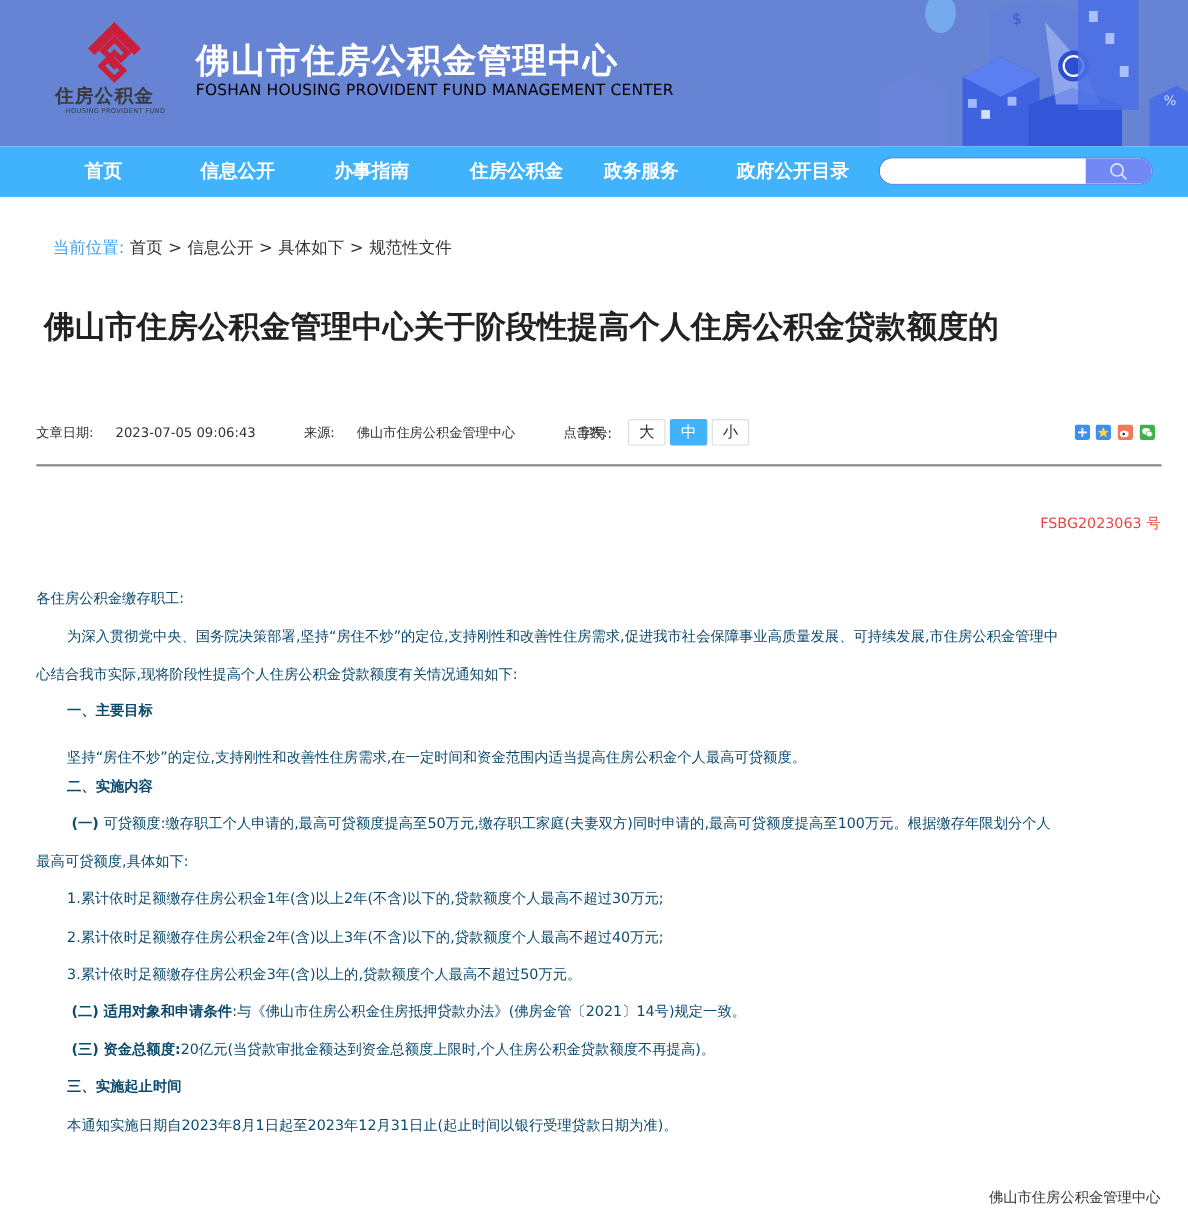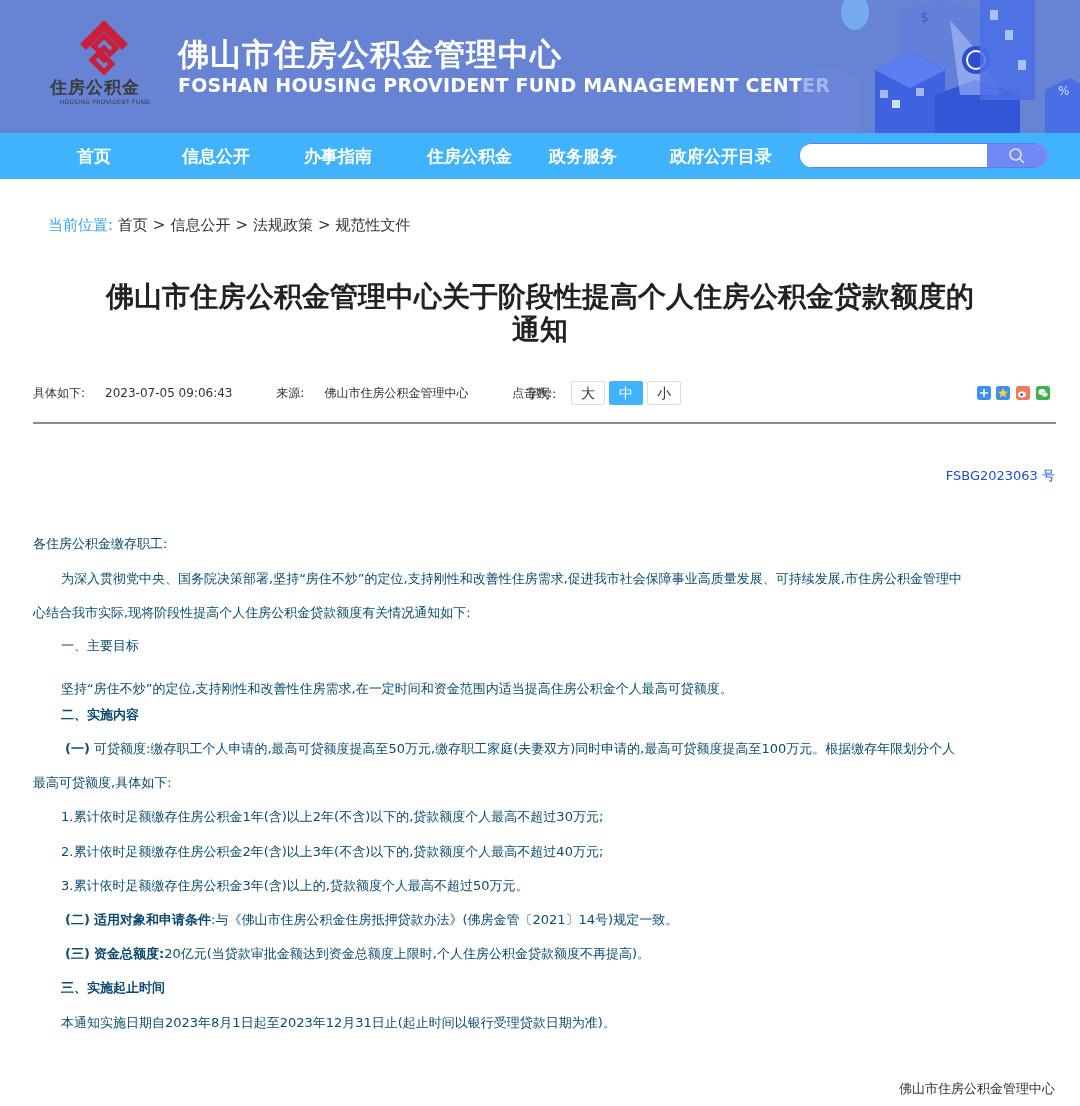--- a/index.html
+++ b/index.html
@@ -6,49 +6,49 @@
   html, body { width: 1080px; height: 1106px; overflow: hidden; background: #fff; }
   body { font-family: "DejaVu Sans", "Liberation Sans", sans-serif; color: #333; position: relative; }
 
   
   .banner { position: absolute; left: 0; top: 0; width: 1080px; height: 133px; background: #6783d3; overflow: hidden; }
   .logo { position: absolute; left: 50px; top: 18px; width: 110px; height: 92px; }
   .logo .mark { position: absolute; left: 28px; top: 0; width: 52px; height: 58px; }
   .logo .cn { position: absolute; left: 0; top: 58px; width: 110px; text-align: left; font-size: 17px; font-weight: bold; color: #3a3a3a; letter-spacing: 1px; }
   .logo .en { position: absolute; left: 0; top: 80px; width: 110px; text-align: center; font-size: 6px; color: #3a3a3a; letter-spacing: 0.3px; }
   .site-title { position: absolute; left: 178px; top: 34px; font-size: 31px; font-weight: bold; color: #fff; letter-spacing: 1px; white-space: nowrap; }
-  .site-subtitle { position: absolute; left: 178px; top: 74px; font-size: 19px; font-weight: bold; color: #ffffff; white-space: nowrap; letter-spacing: 0.2px; }
+  .site-subtitle { position: absolute; left: 178px; top: 74px; font-size: 14px; font-weight: normal; color: #000000; white-space: nowrap; letter-spacing: 0.2px; }
   .city-art { position: absolute; left: 780px; top: 0; width: 300px; height: 133px; }
 
   
   .nav { position: absolute; left: 0; top: 133px; width: 1080px; height: 46px; background: #40b3fc; }
   .nav-item { position: absolute; top: 0; height: 46px; line-height: 46px; color: #fff; font-size: 17px; font-weight: bold; white-space: nowrap; cursor: pointer; }
   .search { position: absolute; left: 799px; top: 143px; width: 249px; height: 25px; border-radius: 13px; border: 1px solid #5a7ee6; background: #fff; overflow: hidden; }
   .search input { position: absolute; left: 0; top: 0; width: 187px; height: 23px; border: none; outline: none; padding-left: 12px; font-size: 13px; background: #fff; }
   .search .btn { position: absolute; right: 0; top: 0; width: 60px; height: 23px; background: #7188f5; display: flex; align-items: center; justify-content: center; cursor: pointer; }
 
   
   .crumb { position: absolute; left: 48px; top: 216px; font-size: 15px; color: #333; white-space: nowrap; }
   .crumb .lbl { color: #3ea2f0; }
   .crumb .sep { margin: 0 5px; }
 
   
-  .title { position: absolute; left: 40px; top: 280px; width: 1000px; text-align: center; font-size: 28px; font-weight: bold; color: #222; line-height: 33px; }
+  .title { position: absolute; left: 40px; top: 280px; width: 1000px; text-align: left; font-size: 28px; font-weight: bold; color: #222; line-height: 33px; }
 
   
   .meta { position: absolute; left: 33px; top: 385px; font-size: 12px; color: #333; white-space: nowrap; }
   .meta span { margin-right: 20px; }
   .font-label { position: absolute; left: 526px; top: 385px; font-size: 13px; color: #333; }
   .fs-btn { position: absolute; top: 381px; width: 34px; height: 24px; border: 1px solid #ddd; border-radius: 2px; text-align: center; line-height: 22px; font-size: 14px; color: #333; background: #fff; cursor: pointer; }
   .fs-btn.active { background: #40b3fc; border-color: #40b3fc; color: #fff; }
   .share { position: absolute; top: 386px; width: 14px; height: 14px; border-radius: 2px; cursor: pointer; }
   .divider { position: absolute; left: 33px; top: 422px; width: 1023px; height: 2px; background: #8a8a8a; }
 
   
-  .docno { position: absolute; right: 25px; top: 467px; font-size: 13px; color: #1d4ed8; }
+  .docno { position: absolute; right: 25px; top: 467px; font-size: 13px; color: #ef4444; }
   .p { position: absolute; left: 33px; font-size: 13px; color: #0c4a6e; white-space: nowrap; }
   .p.ind { left: 61px; }
   .p b { font-weight: bold; }
   .sign { position: absolute; right: 25px; top: 1080px; font-size: 13px; color: #333; }
 </style>
 </head>
 <body>
 
 <div class="banner">
   <div class="logo">
@@ -98,30 +98,29 @@
   <div class="btn">
     <svg width="18" height="18" viewBox="0 0 18 18">
       <circle cx="7.5" cy="7.5" r="5.5" fill="none" stroke="#dfe5ff" stroke-width="1.5"></circle>
       <line x1="11.5" y1="11.5" x2="16" y2="16" stroke="#dfe5ff" stroke-width="1.5"></line>
     </svg>
   </div>
 </div>
 
 <div class="crumb">
   <span class="lbl">当前位置:</span>
-  <span>首页</span><span class="sep">&gt;</span><span>信息公开</span><span class="sep">&gt;</span><span>法规政策</span><span class="sep">&gt;</span><span>规范性文件</span>
+  <span>首页</span><span class="sep">&gt;</span><span>信息公开</span><span class="sep">&gt;</span><span>具体如下</span><span class="sep">&gt;</span><span>规范性文件</span>
 </div>
 
 <div class="title">
   <div>佛山市住房公积金管理中心关于阶段性提高个人住房公积金贷款额度的</div>
-  <div>通知</div>
 </div>
 
 <div class="meta">
-  <span><span>具体如下:</span><span>2023-07-05 09:06:43</span></span>
+  <span><span>文章日期:</span><span>2023-07-05 09:06:43</span></span>
   <span><span>来源:</span><span>佛山市住房公积金管理中心</span></span>
   <span><span>点击数:</span><span>275</span></span>
 </div>
 <div class="font-label">字号:</div>
 <div class="fs-btn" style="left:571px">大</div>
 <div class="fs-btn active" style="left:609px">中</div>
 <div class="fs-btn" style="left:647px">小</div>
 
 <svg class="share" style="left:977px" viewBox="0 0 14 14">
   <rect width="14" height="14" rx="2" fill="#3d8ff0"></rect>
@@ -143,21 +142,21 @@
 </svg>
 
 <div class="divider"></div>
 
 <div class="docno">FSBG2023063 号</div>
 
 <div class="p" style="top:535px">各住房公积金缴存职工:</div>
 <div class="p ind" style="top:570px">为深入贯彻党中央、国务院决策部署,坚持“房住不炒”的定位,支持刚性和改善性住房需求,促进我市社会保障事业高质量发展、可持续发展,市住房公积金管理中</div>
 <div class="p" style="top:604px">心结合我市实际,现将阶段性提高个人住房公积金贷款额度有关情况通知如下:</div>
 
-<div class="p ind" style="top:637px;font-weight:normal">一、主要目标</div>
+<div class="p ind" style="top:637px;font-weight:bold">一、主要目标</div>
 <div class="p ind" style="top:680px">坚持“房住不炒”的定位,支持刚性和改善性住房需求,在一定时间和资金范围内适当提高住房公积金个人最高可贷额度。</div>
 
 <div class="p ind" style="top:706px;font-weight:bold">二、实施内容</div>
 <div class="p" style="top:740px;left:65px">
   <b>(一)</b>
   <span>可贷额度:缴存职工个人申请的,最高可贷额度提高至50万元,缴存职工家庭(夫妻双方)同时申请的,最高可贷额度提高至100万元。根据缴存年限划分个人</span>
 </div>
 <div class="p" style="top:774px">最高可贷额度,具体如下:</div>
 
 <div class="p ind" style="top:808px">1.累计依时足额缴存住房公积金1年(含)以上2年(不含)以下的,贷款额度个人最高不超过30万元;</div>

